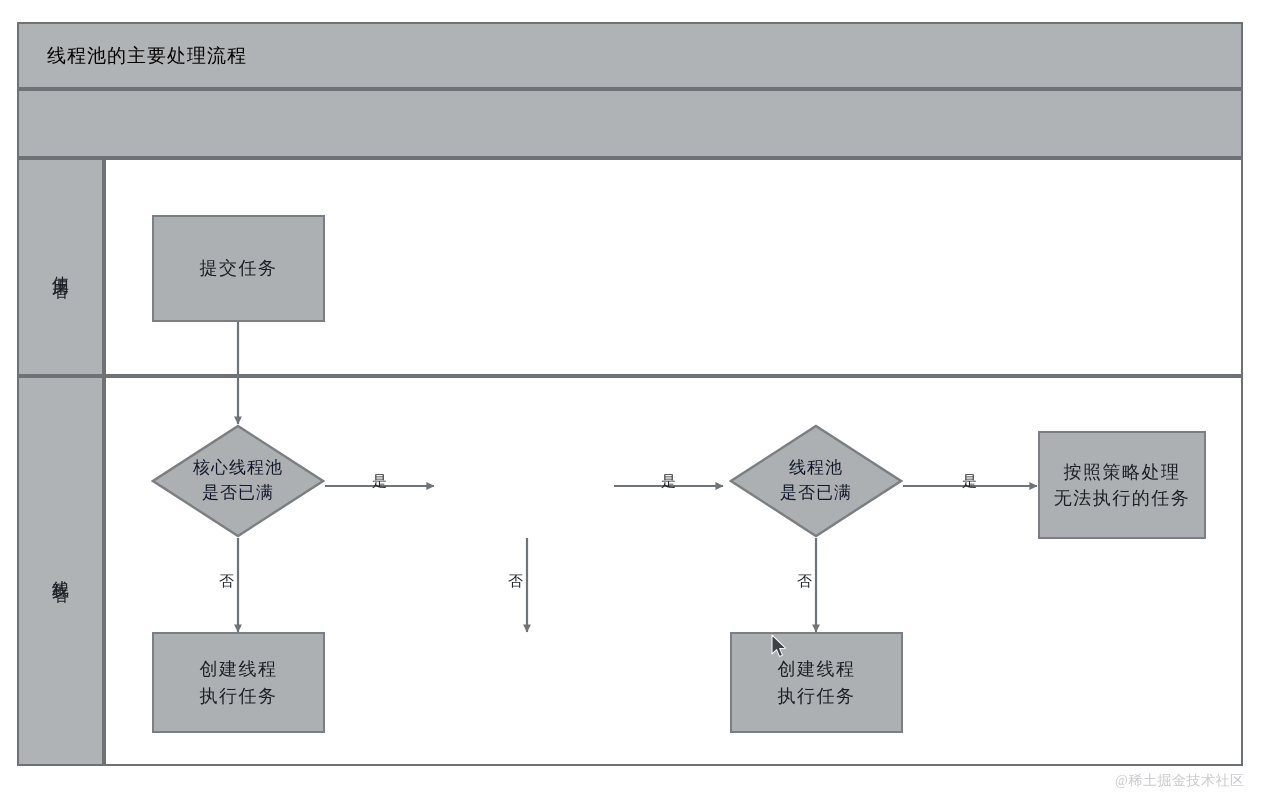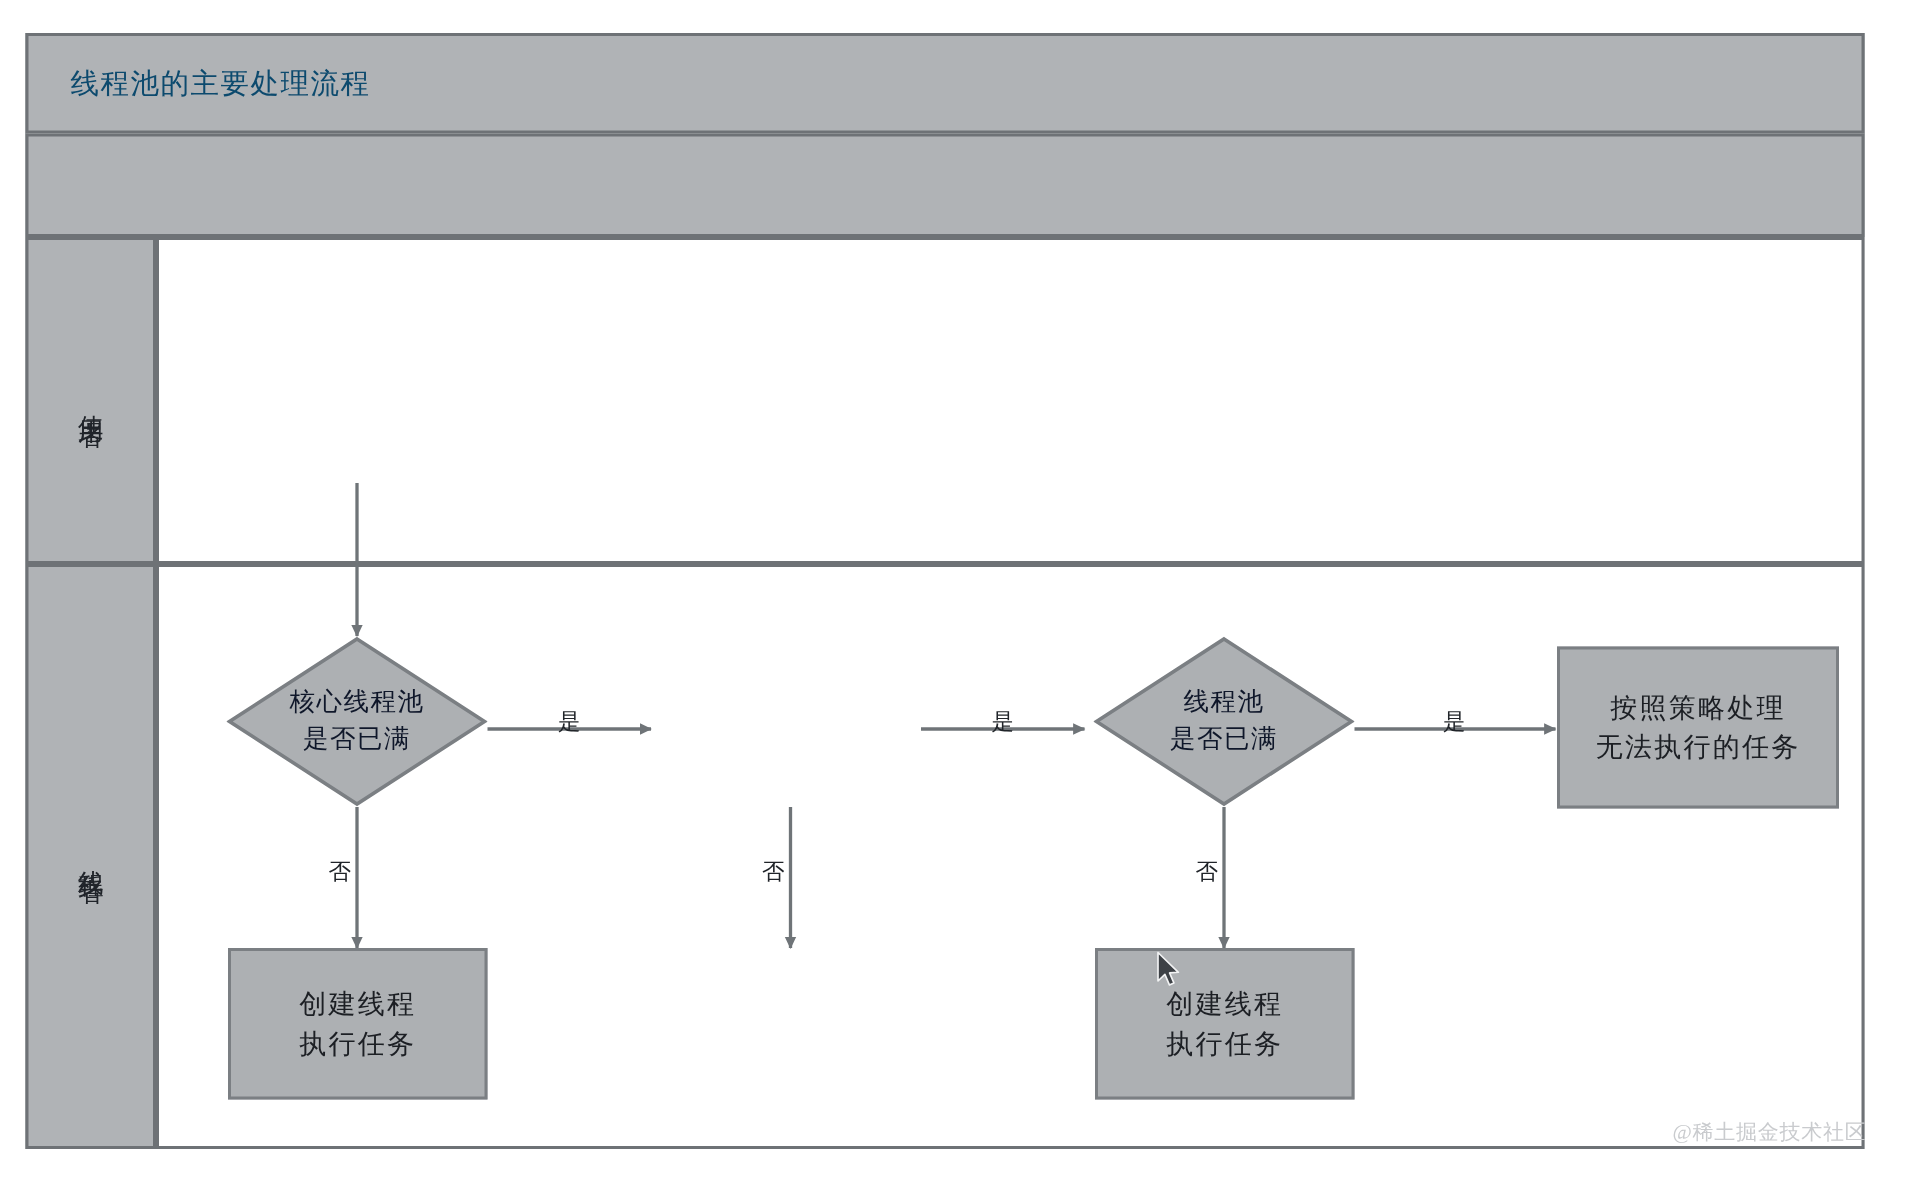--- a/index.html
+++ b/index.html
@@ -33,21 +33,21 @@
   
   .pool-title {
     left: 17px; top: 22px;
     width: 1226px; height: 67px;
     border: 2px solid #6e7276;
     background: #b0b3b6;
     display: flex;
     align-items: center;
     padding-left: 28px;
     font-size: 19px;
-    color: #0c4a6e;
+    color: #000000;
     letter-spacing: 1px;
   }
   
   .pool-subband {
     left: 17px; top: 89px;
     width: 1226px; height: 69px;
     border: 2px solid #6e7276;
     background: #b0b3b6;
   }
   
@@ -132,21 +132,21 @@
     position: absolute;
     font-size: 15px;
     color: #202429;
     letter-spacing: 0;
     z-index: 6;
     background: transparent;
   }
 
   
   .watermark {
-    left: 1115px; top: 746px;
+    left: 1115px; top: 772px;
     font-size: 14px;
     color: #c9cbce;
     letter-spacing: 0.5px;
     white-space: nowrap;
   }
   
   .cursor {
     left: 771px; top: 634px;
     width: 18px; height: 26px;
     z-index: 20;
@@ -200,20 +200,23 @@
   </svg>
 
   <div class="edge-label" style="left:372px; top:472px;">是</div>
   <div class="edge-label" style="left:661px; top:472px;">是</div>
   <div class="edge-label" style="left:962px; top:472px;">是</div>
 
   <div class="edge-label" style="left:219px; top:572px;">否</div>
   <div class="edge-label" style="left:508px; top:572px;">否</div>
   <div class="edge-label" style="left:797px; top:572px;">否</div>
 
+  <div class="abs node" style="left:152px; top:215px; width:173px; height:107px;">
+    <span class="ln">提交任务</span>
+  </div>
 
   <div class="abs diamond-wrap" style="left:151px; top:424px; width:174px; height:114px;">
     <svg class="diamond-shape" viewBox="0 0 174 114" preserveAspectRatio="none">
       <polygon points="87,2 172,57 87,112 2,57" fill="#adb0b3" stroke="#7b7f83" stroke-width="2.4"></polygon>
     </svg>
     <div class="diamond-text">
       <span class="ln">核心线程池</span>
       <span class="ln">是否已满</span>
     </div>
   </div>
@@ -222,21 +225,21 @@
   <div class="abs diamond-wrap" style="left:729px; top:424px; width:174px; height:114px;">
     <svg class="diamond-shape" viewBox="0 0 174 114" preserveAspectRatio="none">
       <polygon points="87,2 172,57 87,112 2,57" fill="#adb0b3" stroke="#7b7f83" stroke-width="2.4"></polygon>
     </svg>
     <div class="diamond-text">
       <span class="ln">线程池</span>
       <span class="ln">是否已满</span>
     </div>
   </div>
 
-  <div class="abs node" style="left:1038px; top:431px; width:188px; height:108px;">
+  <div class="abs node" style="left:1038px; top:431px; width:168px; height:108px;">
     <span class="ln">按照策略处理</span>
     <span class="ln">无法执行的任务</span>
   </div>
 
   <div class="abs node" style="left:152px; top:632px; width:173px; height:101px;">
     <span class="ln">创建线程</span>
     <span class="ln">执行任务</span>
   </div>
 
 

